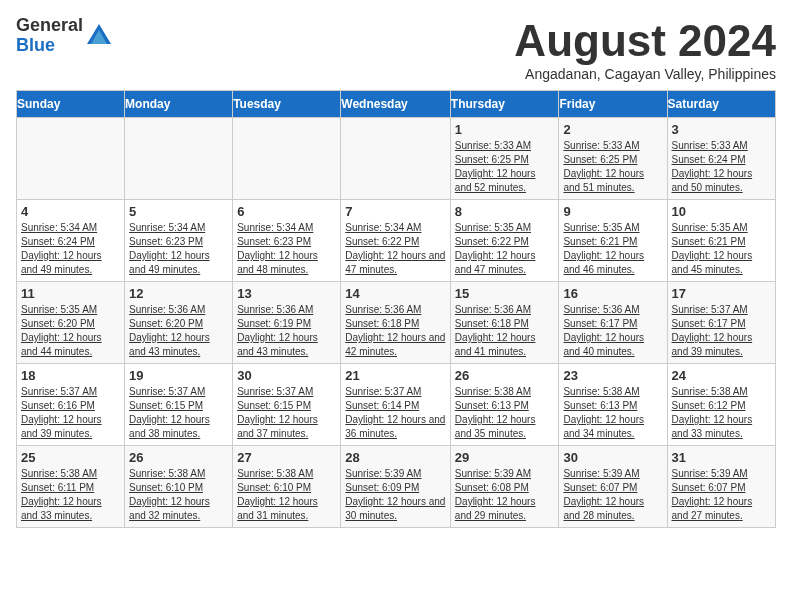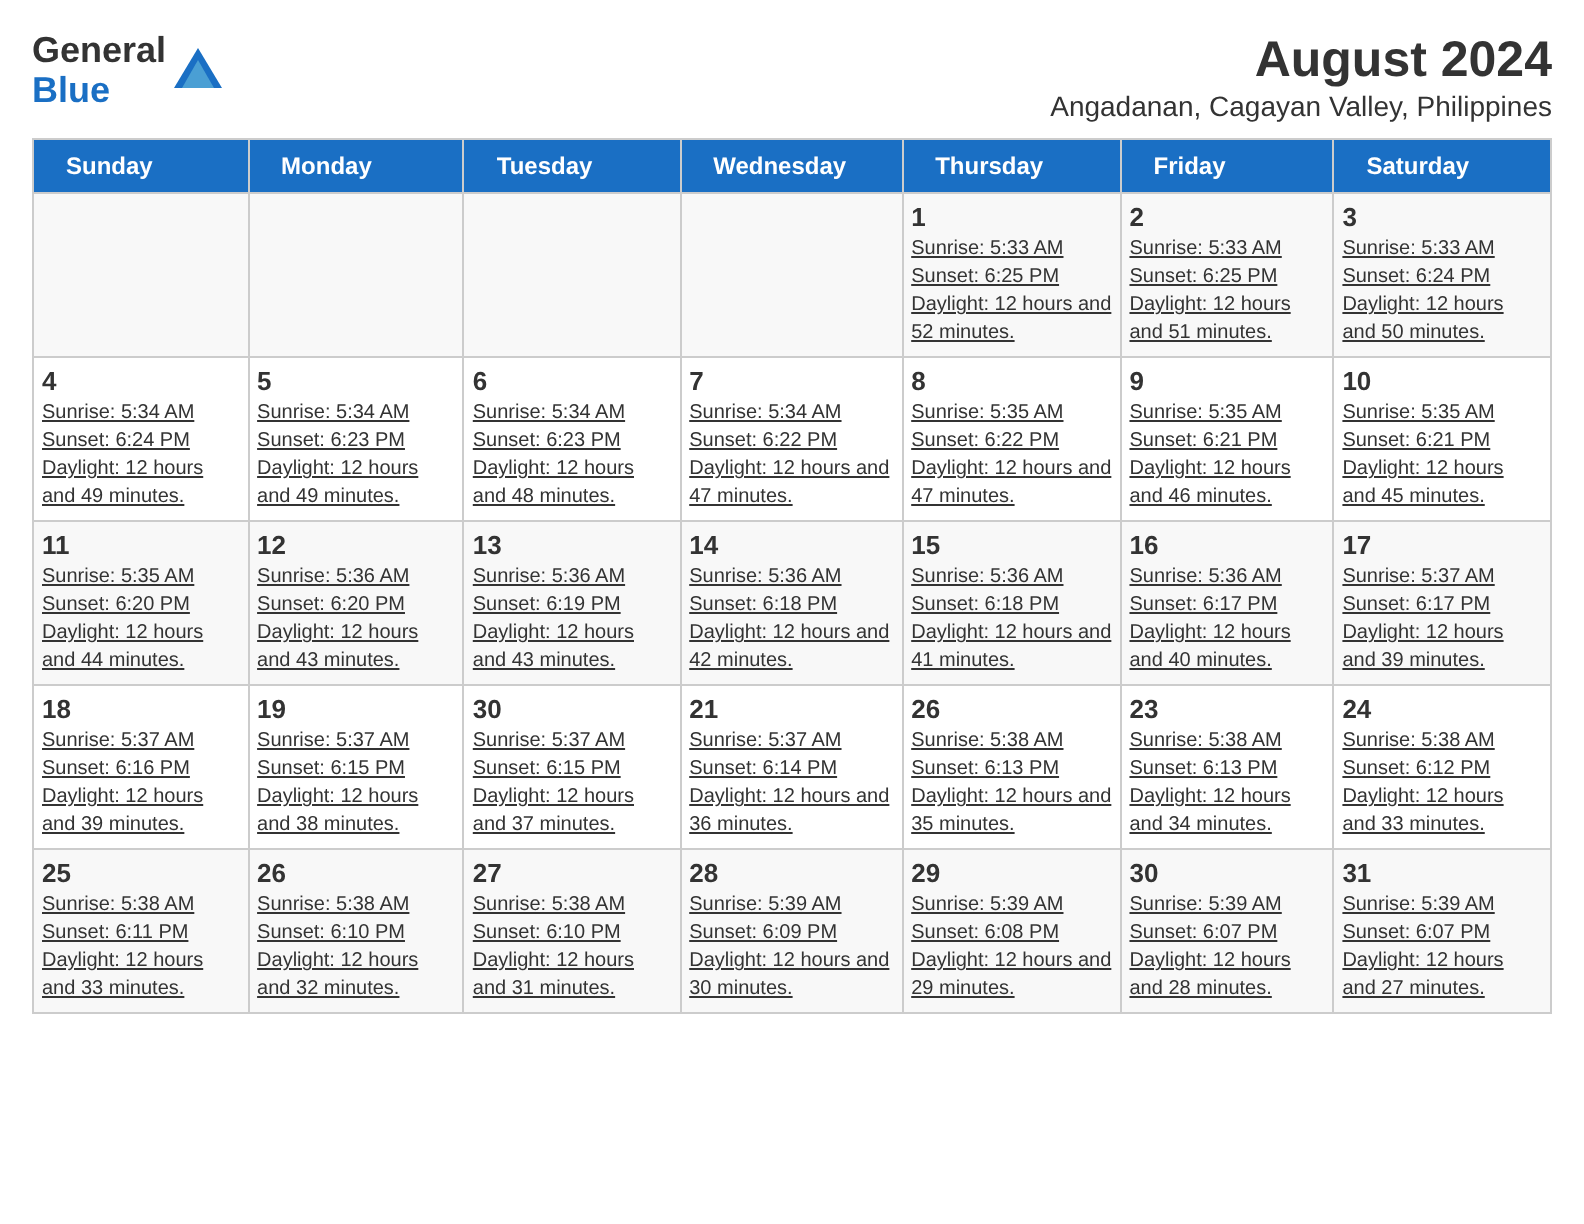--- a/index.html
+++ b/index.html
@@ -37,38 +37,38 @@
     }
     .logo-icon {
       width: 28px;
       height: 28px;
       margin-left: 2px;
     }
     .title-section {
       text-align: right;
     }
     .month-year {
-      font-size: 25px;
+      font-size: 44px;
       font-weight: bold;
       color: #333;
     }
     .location {
       font-size: 14px;
       color: #333;
       text-align: right;
     }
     table {
       width: 100%;
       border-collapse: collapse;
       font-size: 11px;
     }
     thead tr th {
       background-color: #1a6fc4;
       color: white;
-      padding: 6px 16px;
+      padding: 6px 0;
       text-align: left;
       font-size: 12px;
       font-weight: bold;
       border: 1px solid #ccc;
     }
     tbody tr td {
       border: 1px solid #ccc;
       vertical-align: top;
       padding: 4px;
       min-height: 70px;

